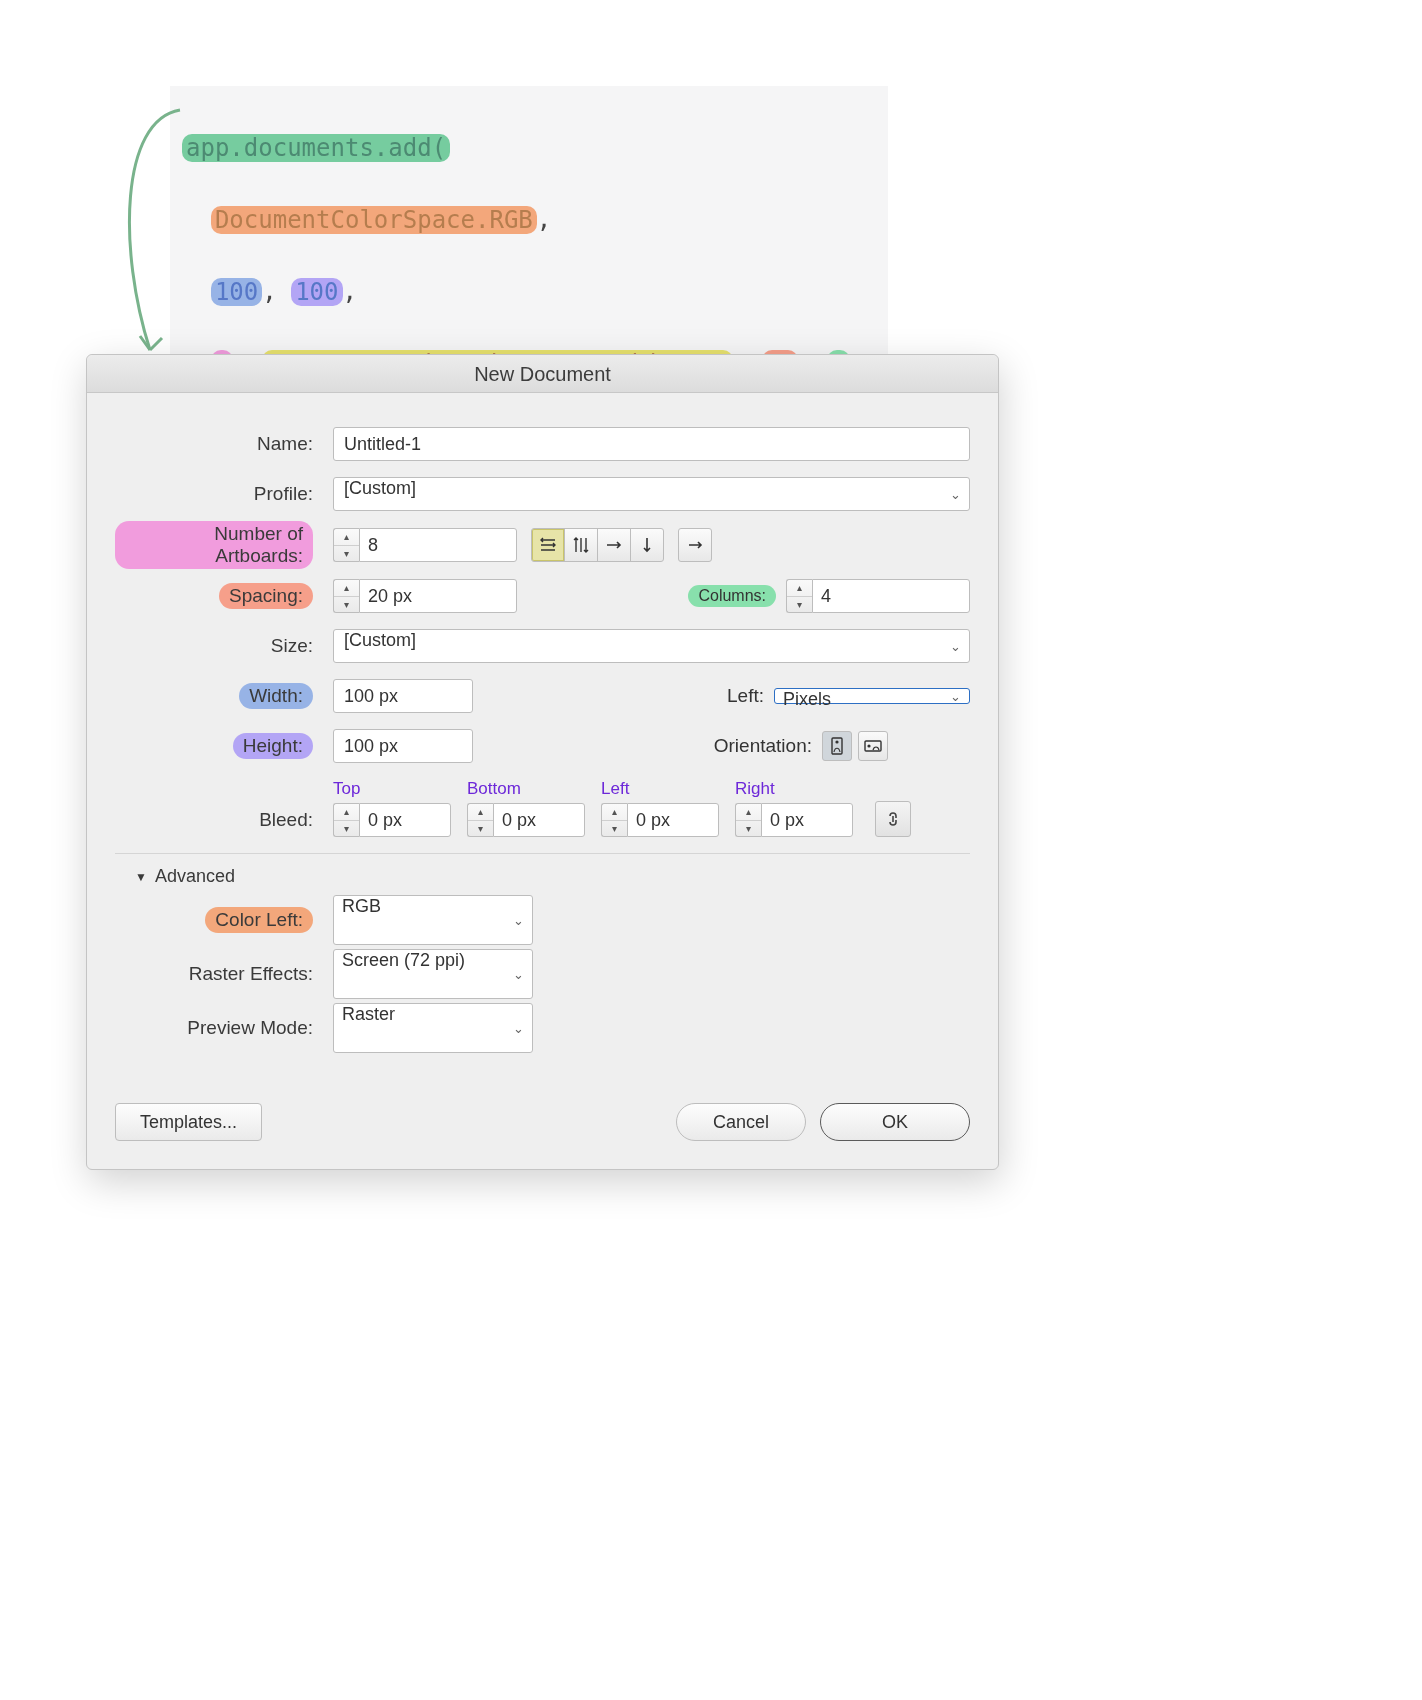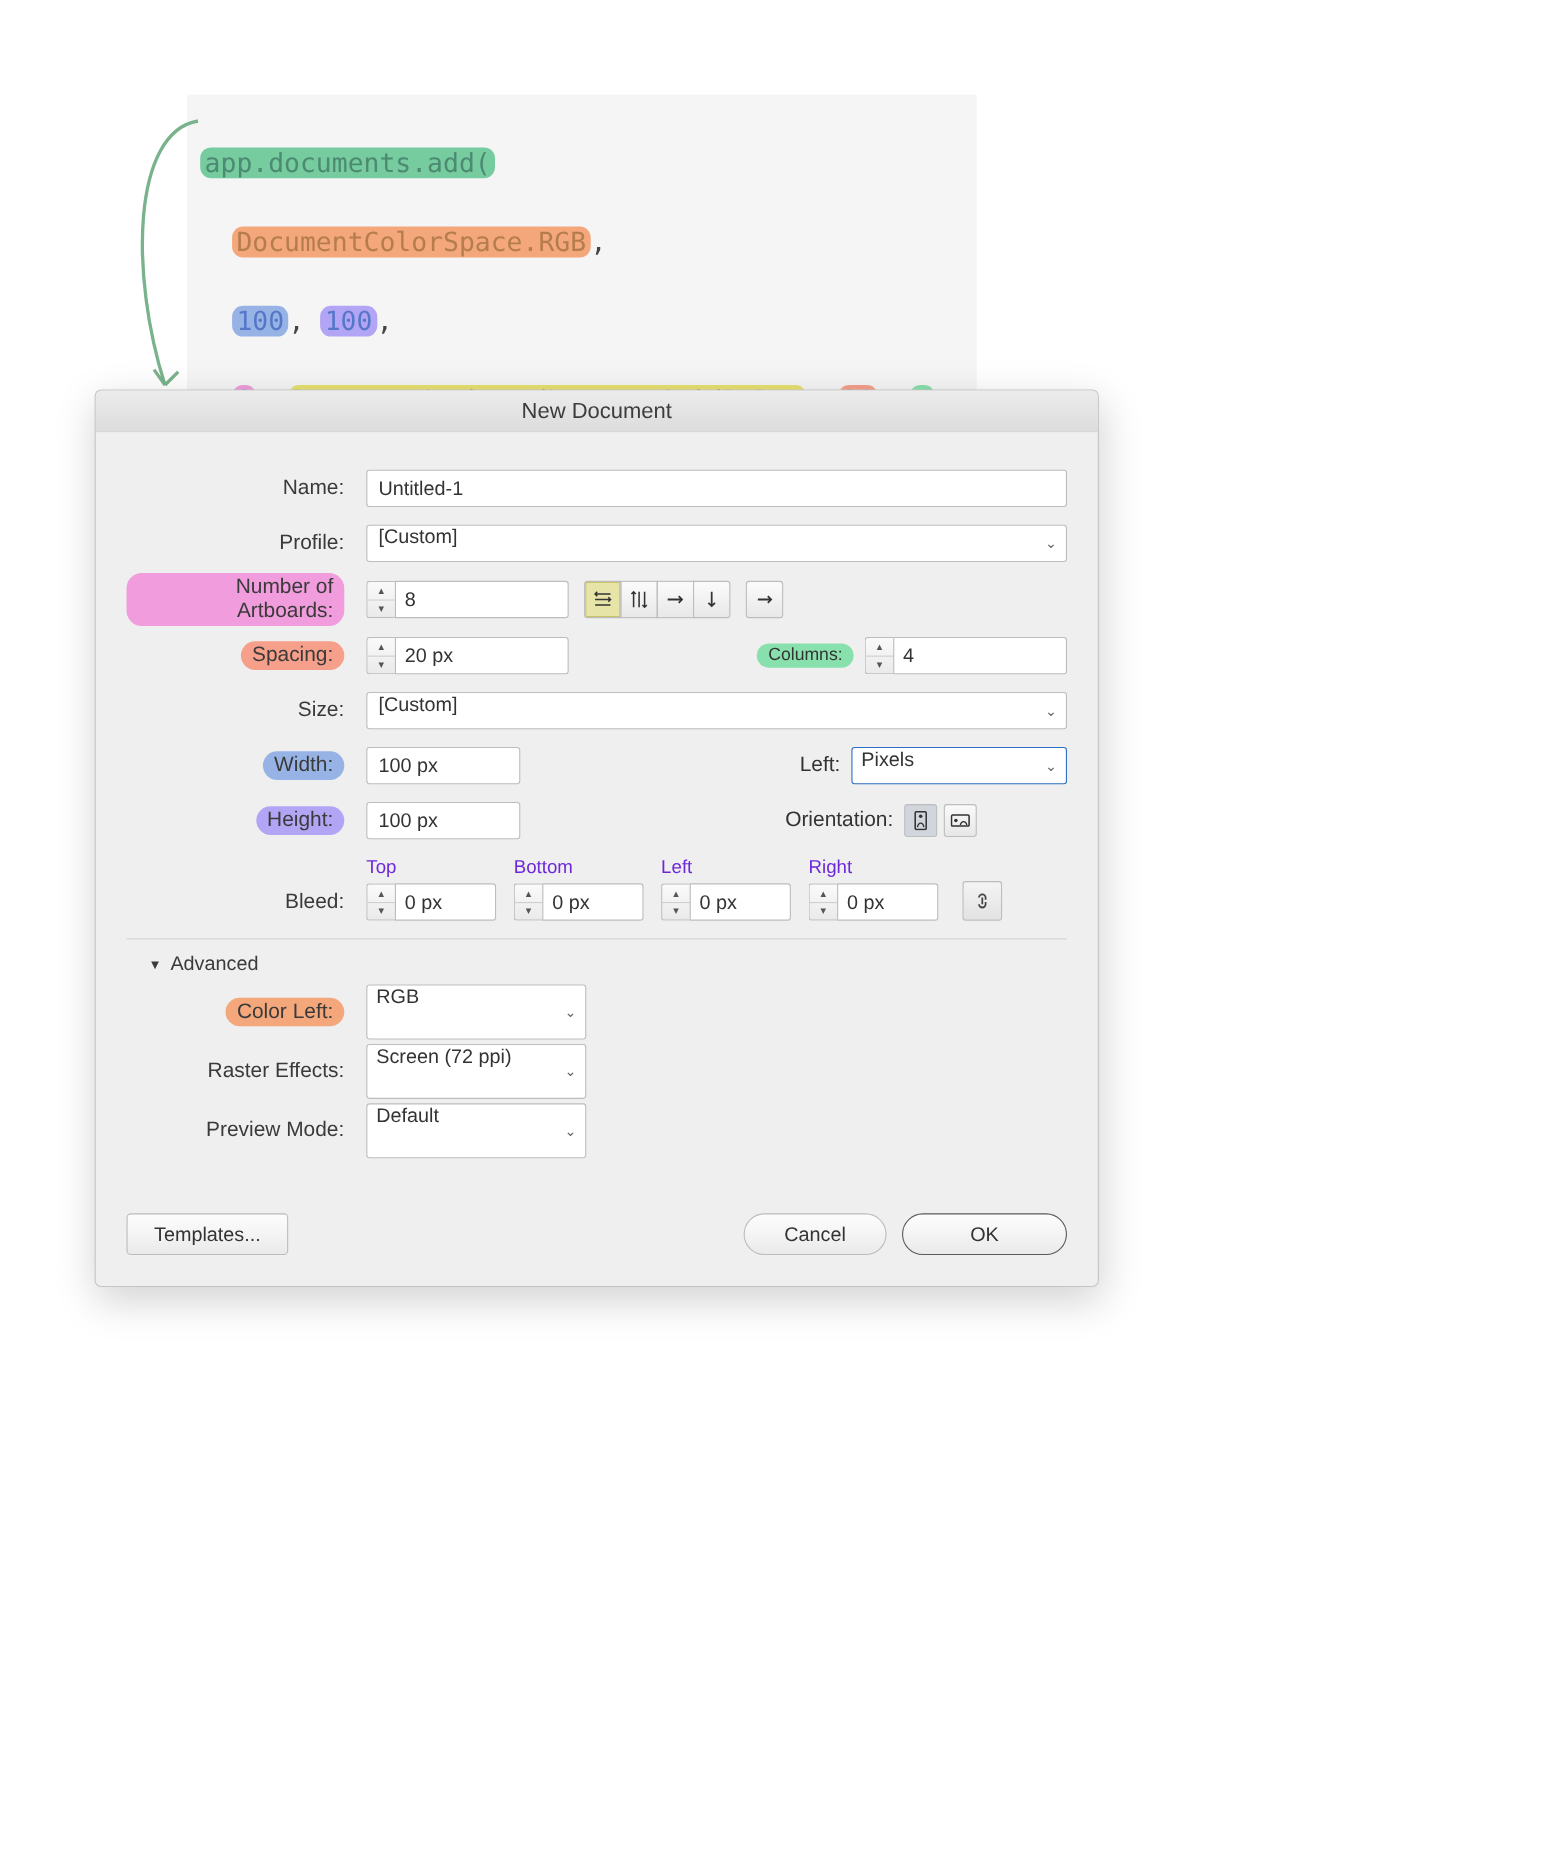--- a/index.html
+++ b/index.html
@@ -127,21 +127,21 @@
     width:34px; height:34px; border:1px solid #bdbdbd;
     background:linear-gradient(#fbfbfb,#e8e8e8);
     display:flex; align-items:center; justify-content:center;
     margin-left:-1px; font-size:17px; color:#333;
   }
   .layout-btn:first-child{ border-radius:3px 0 0 3px; margin-left:0;}
   .layout-btn:last-child { border-radius:0 3px 3px 0; }
   .layout-btn.sel{ background:#e7e4a8; box-shadow:inset 0 0 0 1px #c9c46a; }
 
   .small-select {
-    width:196px; height:34px; border:1px solid #2d6fc4; border-radius:3px;
+    width:196px; height:16px; border:1px solid #2d6fc4; border-radius:3px;
     background:#fff; padding:0 8px; font-size:18px; color:#333; position:relative;
   }
   .small-select .chev{ position:absolute; right:8px; top:50%; transform:translateY(-50%); font-size:13px; color:#666; }
 
   .orient { display:flex; gap:6px; }
   .orient .ob{
     width:30px; height:30px; border:1px solid #bdbdbd; border-radius:3px;
     background:linear-gradient(#fafafa,#e7e7e7);
     display:flex; align-items:center; justify-content:center;
   }
@@ -387,21 +387,21 @@
     <div class="row">
       <div class="lbl">Raster Effects:</div>
       <div class="adv-select">
         <span>Screen (72 ppi)</span>
         <span class="chev">⌄</span>
       </div>
     </div>
     <div class="row">
       <div class="lbl">Preview Mode:</div>
       <div class="adv-select">
-        <span>Default</span>
+        <span>Raster</span>
         <span class="chev">⌄</span>
       </div>
     </div>
 
   </div>
 
   <div class="dialog-footer">
     <div class="btn" style="border-radius:4px">
       <span>Templates...</span>
     </div>

